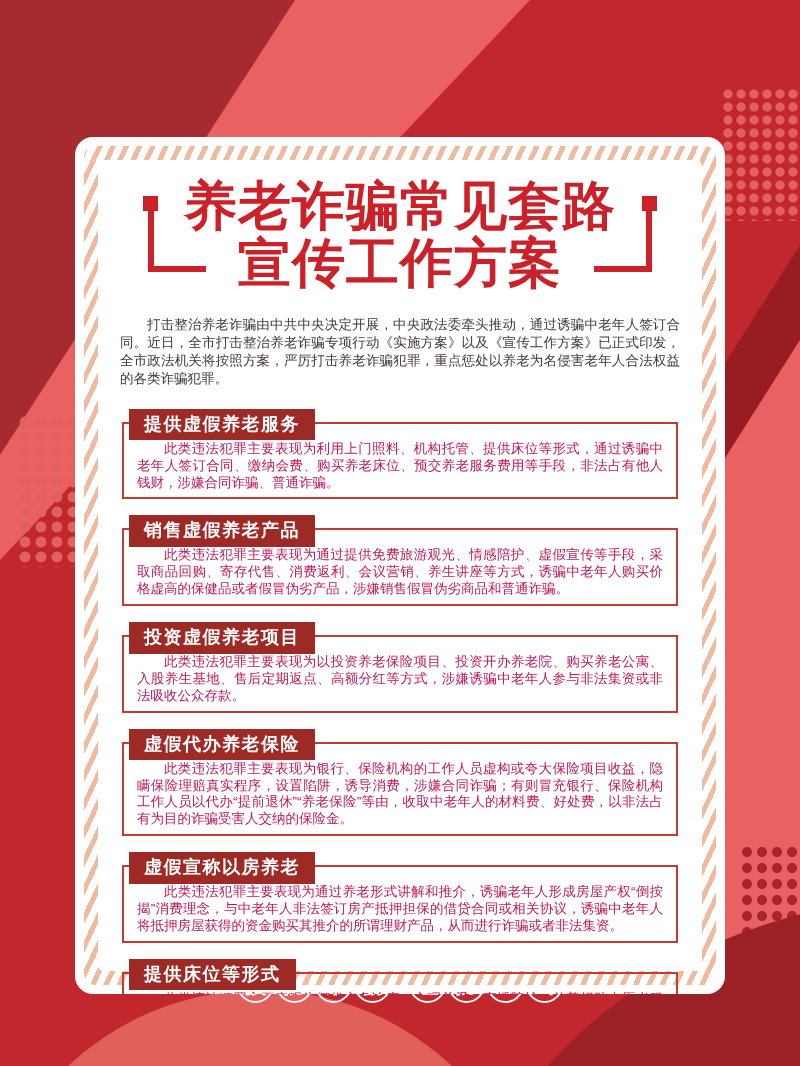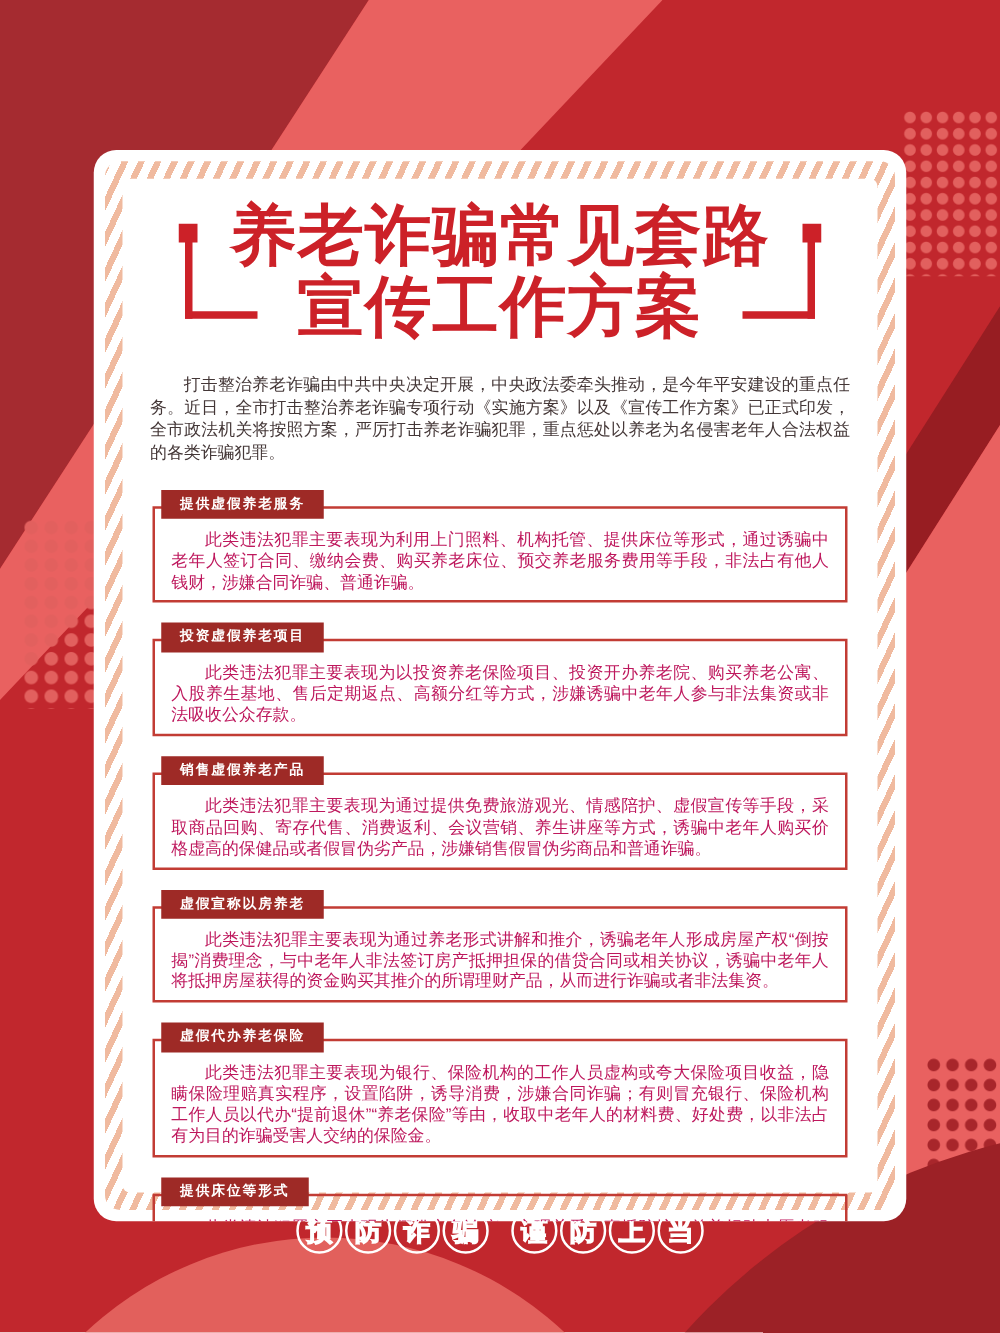--- a/index.html
+++ b/index.html
@@ -39,21 +39,21 @@
   .stamp-word{display:flex;}
   .stamp-word + .stamp-word{margin-left:16px;}
   .stamp-char{
     width:33px;height:33px;border:2px solid #fff;border-radius:50%;
     display:flex;align-items:center;justify-content:center;
     font-size:21px;font-weight:bold;color:transparent;
     -webkit-text-stroke:1px #ffffff;margin:0 1px;
   }
 
   
-  .card{position:absolute;left:75px;top:120px;width:650px;height:857px;
+  .card{position:absolute;left:75px;top:137px;width:650px;height:857px;
     background:#fff;border-radius:18px;z-index:2;overflow:hidden;}
   .hatch{position:absolute;left:9px;top:9px;right:9px;bottom:9px;border-radius:12px;
     background:repeating-linear-gradient(115deg,#f0ba9f 0 5px,#ffffff 5px 12px);}
   .card-inner{position:absolute;left:23px;top:23px;right:23px;bottom:23px;
     background:#fff;border-radius:6px;}
   .content{position:absolute;left:23px;top:23px;right:23px;bottom:23px;
     padding:6px 20px 0 20px;}
 
   
   .title-wrap{position:relative;text-align:center;margin-top:12px;height:128px;}
@@ -68,21 +68,21 @@
   
   .intro{margin:10px 2px 0 2px;font-size:13.5px;line-height:1.33;color:#443737;
     text-align:justify;text-indent:2em;}
 
   
   .sections{margin-top:34px;}
   .section{position:relative;border:2px solid #c23c34;margin:0 4px 29px 4px;
     padding:17px 13px 6px 13px;}
   .section:last-child{margin-bottom:0;}
   .section-label{position:absolute;top:-15px;left:5px;background:#9e2a26;color:#ffffff;
-    font-size:11px;font-weight:bold;letter-spacing:1.5px;padding:5px 15px;line-height:1.2;}
+    font-size:18px;font-weight:bold;letter-spacing:1.5px;padding:5px 15px;line-height:1.2;}
   .section-body{font-size:13.5px;line-height:1.25;color:#be185d;text-align:justify;text-indent:2em;}
 </style>
 </head>
 <body>
 
 <div class="poster">
 
   <div class="shape bg-dark-tl"></div>
   <div class="shape bg-salmon-band"></div>
   <div class="shape bg-dark-band-r"></div>
@@ -113,47 +113,47 @@
     <div class="card-inner"></div>
     <div class="content">
 
       <div class="title-wrap">
         <div class="bk bk-l"></div>
         <div class="bk bk-r"></div>
         <div class="title-line">养老诈骗常见套路</div>
         <div class="title-line">宣传工作方案</div>
       </div>
 
-      <p class="intro">打击整治养老诈骗由中共中央决定开展，中央政法委牵头推动，是今年平安建设的重点任务。近日，全市打击整治养老诈骗专项行动《实施方案》以及《宣传工作方案》已正式印发，全市政法机关将按照方案，严厉打击养老诈骗犯罪，重点惩处以养老为名侵害老年人合法权益的各类诈骗犯罪。</p>
+      <p class="intro">打击整治养老诈骗由中共中央决定开展，中央政法委牵头推动，通过诱骗中老年人签订合同。近日，全市打击整治养老诈骗专项行动《实施方案》以及《宣传工作方案》已正式印发，全市政法机关将按照方案，严厉打击养老诈骗犯罪，重点惩处以养老为名侵害老年人合法权益的各类诈骗犯罪。</p>
 
       <div class="sections">
 
         <div class="section">
           <div class="section-label">提供虚假养老服务</div>
           <div class="section-body">此类违法犯罪主要表现为利用上门照料、机构托管、提供床位等形式，通过诱骗中老年人签订合同、缴纳会费、购买养老床位、预交养老服务费用等手段，非法占有他人钱财，涉嫌合同诈骗、普通诈骗。</div>
         </div>
 
         <div class="section">
+          <div class="section-label">销售虚假养老产品</div>
+          <div class="section-body">此类违法犯罪主要表现为通过提供免费旅游观光、情感陪护、虚假宣传等手段，采取商品回购、寄存代售、消费返利、会议营销、养生讲座等方式，诱骗中老年人购买价格虚高的保健品或者假冒伪劣产品，涉嫌销售假冒伪劣商品和普通诈骗。</div>
+        </div>
+
+        <div class="section">
           <div class="section-label">投资虚假养老项目</div>
           <div class="section-body">此类违法犯罪主要表现为以投资养老保险项目、投资开办养老院、购买养老公寓、入股养生基地、售后定期返点、高额分红等方式，涉嫌诱骗中老年人参与非法集资或非法吸收公众存款。</div>
         </div>
 
         <div class="section">
-          <div class="section-label">销售虚假养老产品</div>
-          <div class="section-body">此类违法犯罪主要表现为通过提供免费旅游观光、情感陪护、虚假宣传等手段，采取商品回购、寄存代售、消费返利、会议营销、养生讲座等方式，诱骗中老年人购买价格虚高的保健品或者假冒伪劣产品，涉嫌销售假冒伪劣商品和普通诈骗。</div>
+          <div class="section-label">虚假代办养老保险</div>
+          <div class="section-body">此类违法犯罪主要表现为银行、保险机构的工作人员虚构或夸大保险项目收益，隐瞒保险理赔真实程序，设置陷阱，诱导消费，涉嫌合同诈骗；有则冒充银行、保险机构工作人员以代办“提前退休”“养老保险”等由，收取中老年人的材料费、好处费，以非法占有为目的诈骗受害人交纳的保险金。</div>
         </div>
 
         <div class="section">
           <div class="section-label">虚假宣称以房养老</div>
           <div class="section-body">此类违法犯罪主要表现为通过养老形式讲解和推介，诱骗老年人形成房屋产权“倒按揭”消费理念，与中老年人非法签订房产抵押担保的借贷合同或相关协议，诱骗中老年人将抵押房屋获得的资金购买其推介的所谓理财产品，从而进行诈骗或者非法集资。</div>
-        </div>
-
-        <div class="section">
-          <div class="section-label">虚假代办养老保险</div>
-          <div class="section-body">此类违法犯罪主要表现为银行、保险机构的工作人员虚构或夸大保险项目收益，隐瞒保险理赔真实程序，设置陷阱，诱导消费，涉嫌合同诈骗；有则冒充银行、保险机构工作人员以代办“提前退休”“养老保险”等由，收取中老年人的材料费、好处费，以非法占有为目的诈骗受害人交纳的保险金。</div>
         </div>
 
         <div class="section">
           <div class="section-label">提供床位等形式</div>
           <div class="section-body">此类违法犯罪主要表现为假借义务诊疗、心理关爱、直播陪护、慈善捐助志愿者服务、组织文化活动等形式获得中老年人的信任后，以多种形式对中老年人实施诈骗。</div>
         </div>
 
       </div>
     </div>
   </div>

